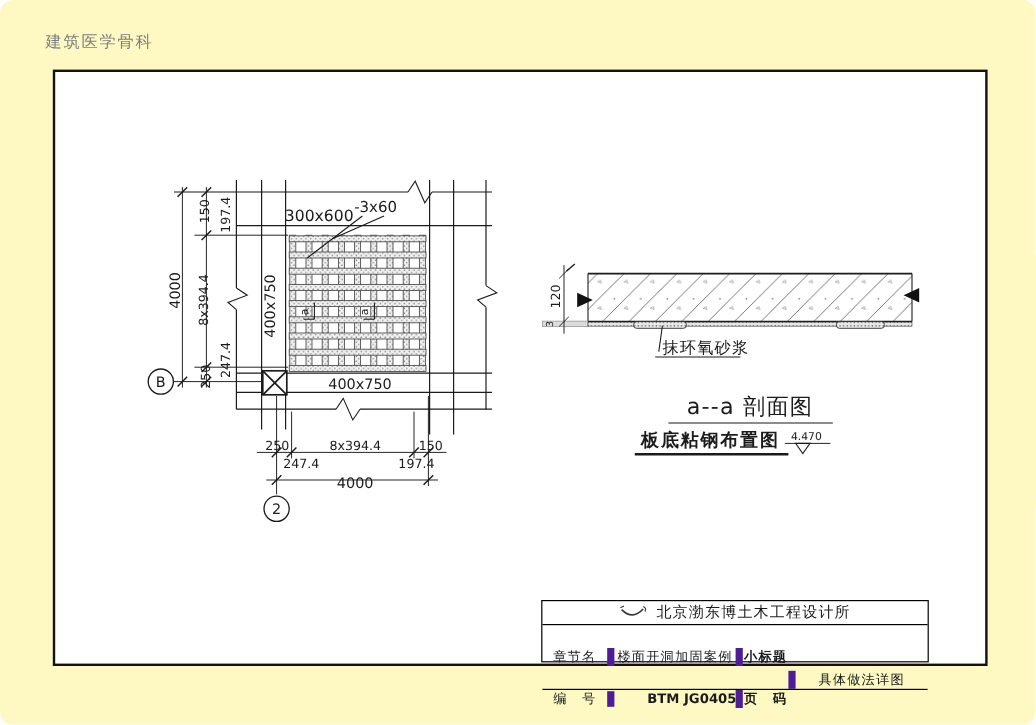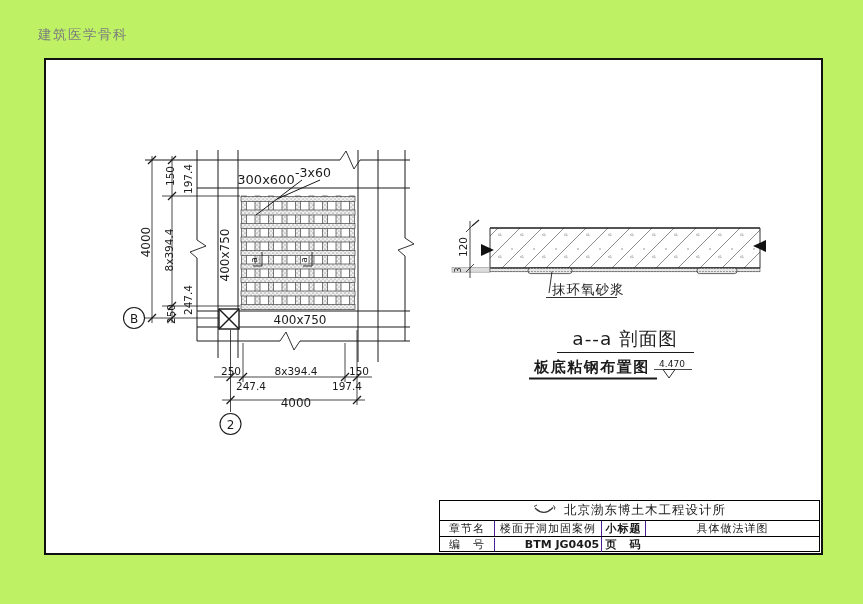--- a/index.html
+++ b/index.html
@@ -1,49 +1,49 @@
 <!DOCTYPE html>
 <html><head>
 <meta charset="utf-8">
 <style>
   html,body{margin:0;padding:0;background:#fff;}
   .page{
-    position:relative;width:863px;height:604px;background:#bef264;overflow:hidden;
-    font-family:"DejaVu Sans","Liberation Sans",sans-serif;color:#1b1b1b;
+    position:relative;width:863px;height:604px;background:#fef9c3;overflow:hidden;
+    font-family:"DejaVu Sans","Liberation Sans",sans-serif;color:#1b1b1b;border-radius:11px;
   }
   .watermark{
     position:absolute;left:38px;top:26px;font-family:"DejaVu Serif","Liberation Serif",serif;
     font-size:13.5px;color:#7d7d7d;letter-spacing:1.5px;
   }
   .sheet{
     position:absolute;left:44px;top:58px;width:775px;height:493px;
     border:2px solid #111;background:#fff;
   }
   svg.drawing{position:absolute;left:0;top:0;}
   svg text{fill:#1b1b1b;font-family:"DejaVu Sans","Liberation Sans",sans-serif;}
 
   
   .titleblock{
-    position:absolute;left:439px;top:500px;width:381px;height:52px;
+    position:absolute;left:451px;top:500px;width:323px;height:52px;
     border:1.5px solid #000;box-sizing:border-box;background:#fff;
     display:flex;flex-direction:column;font-size:11px;
   }
   .tb-row1{
     flex:0 0 19px;border-bottom:1px solid #000;display:flex;align-items:center;justify-content:center;gap:7px;
     font-size:12.5px;letter-spacing:1px;
   }
   .tb-grid{flex:1;display:flex;flex-direction:column;}
   .tb-line{flex:1;display:flex;align-items:center;}
   .tb-line + .tb-line{border-top:1px solid #000;}
   .tb-cell{
     display:flex;align-items:center;justify-content:center;box-sizing:border-box;
     letter-spacing:1px;white-space:nowrap;overflow:hidden;
   }
-  .tb-cell + .tb-cell{border-left:1px solid #4c1d95;}
-  .c1{width:54px;} .c2{width:107px;} .c3{width:44px;font-weight:bold;} .c4{flex:1;}
+  .tb-cell + .tb-cell{border-left:6px solid #4c1d95;}
+  .c1{width:54px;} .c2{width:107px;} .c3{width:44px;font-weight:bold;} .c4{flex:1;margin-top:38px;}
   .tb-code{font-weight:bold;letter-spacing:0;padding-left:28px;}
 </style>
 </head>
 <body>
 
 <div class="page">
 
   <div class="watermark">建筑医学骨科</div>
 
   <div class="sheet"></div>

